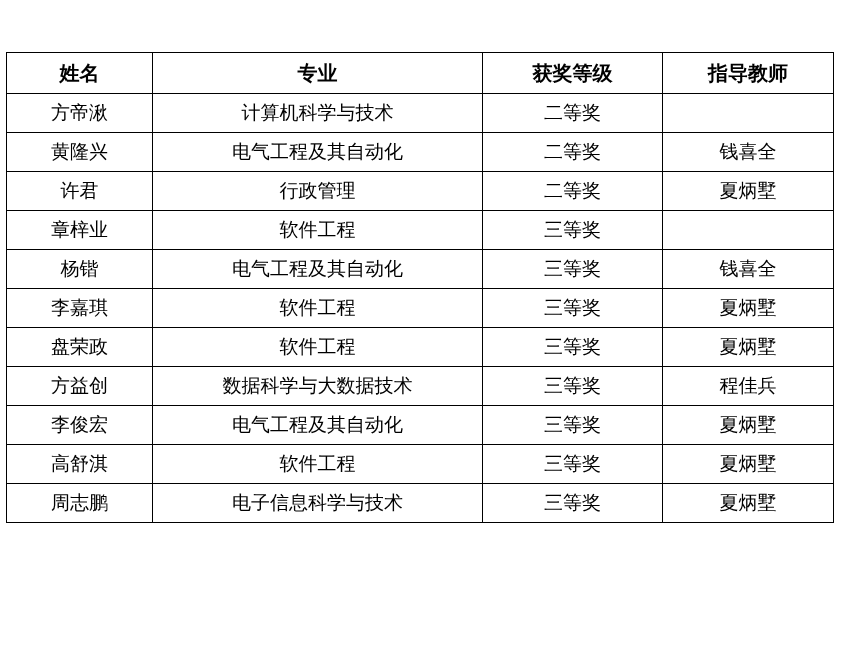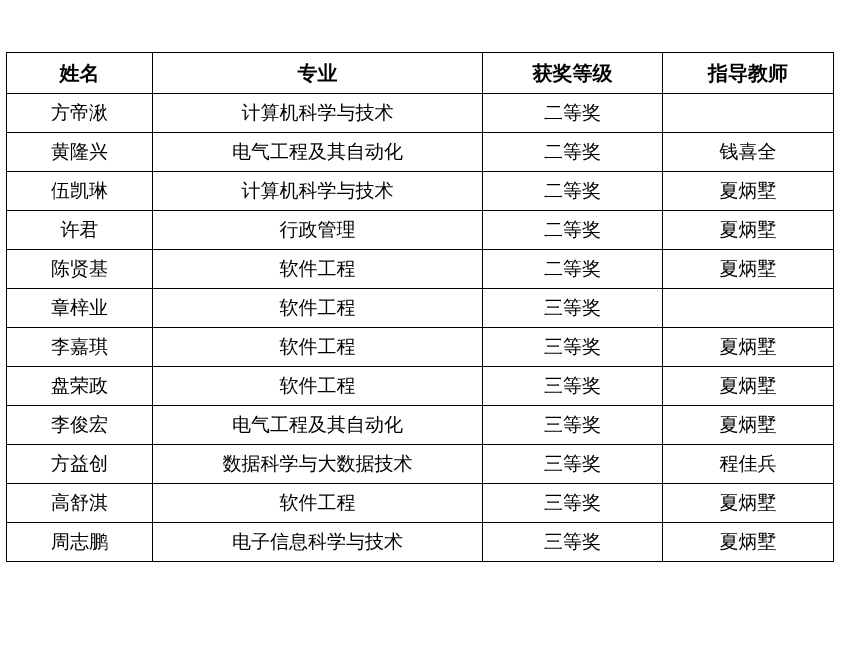--- a/index.html
+++ b/index.html
@@ -73,66 +73,60 @@
         <td>二等奖</td>
         <td></td>
       </tr>
       <tr>
         <td>黄隆兴</td>
         <td>电气工程及其自动化</td>
         <td>二等奖</td>
         <td>钱喜全</td>
       </tr>
       <tr>
-        <td>伍凯琳</td>
-        <td>计算机科学与技术</td>
-        <td>二等奖</td>
-        <td>夏炳墅</td>
-      </tr>
-      <tr>
         <td>许君</td>
         <td>行政管理</td>
-        <td>二等奖</td>
-        <td>夏炳墅</td>
-      </tr>
-      <tr>
-        <td>陈贤基</td>
-        <td>软件工程</td>
         <td>二等奖</td>
         <td>夏炳墅</td>
       </tr>
       <tr>
         <td>章梓业</td>
         <td>软件工程</td>
         <td>三等奖</td>
         <td></td>
+      </tr>
+      <tr>
+        <td>杨锴</td>
+        <td>电气工程及其自动化</td>
+        <td>三等奖</td>
+        <td>钱喜全</td>
       </tr>
       <tr>
         <td>李嘉琪</td>
         <td>软件工程</td>
         <td>三等奖</td>
         <td>夏炳墅</td>
       </tr>
       <tr>
         <td>盘荣政</td>
         <td>软件工程</td>
         <td>三等奖</td>
         <td>夏炳墅</td>
       </tr>
       <tr>
+        <td>方益创</td>
+        <td>数据科学与大数据技术</td>
+        <td>三等奖</td>
+        <td>程佳兵</td>
+      </tr>
+      <tr>
         <td>李俊宏</td>
         <td>电气工程及其自动化</td>
         <td>三等奖</td>
         <td>夏炳墅</td>
-      </tr>
-      <tr>
-        <td>方益创</td>
-        <td>数据科学与大数据技术</td>
-        <td>三等奖</td>
-        <td>程佳兵</td>
       </tr>
       <tr>
         <td>高舒淇</td>
         <td>软件工程</td>
         <td>三等奖</td>
         <td>夏炳墅</td>
       </tr>
       <tr>
         <td>周志鹏</td>
         <td>电子信息科学与技术</td>

